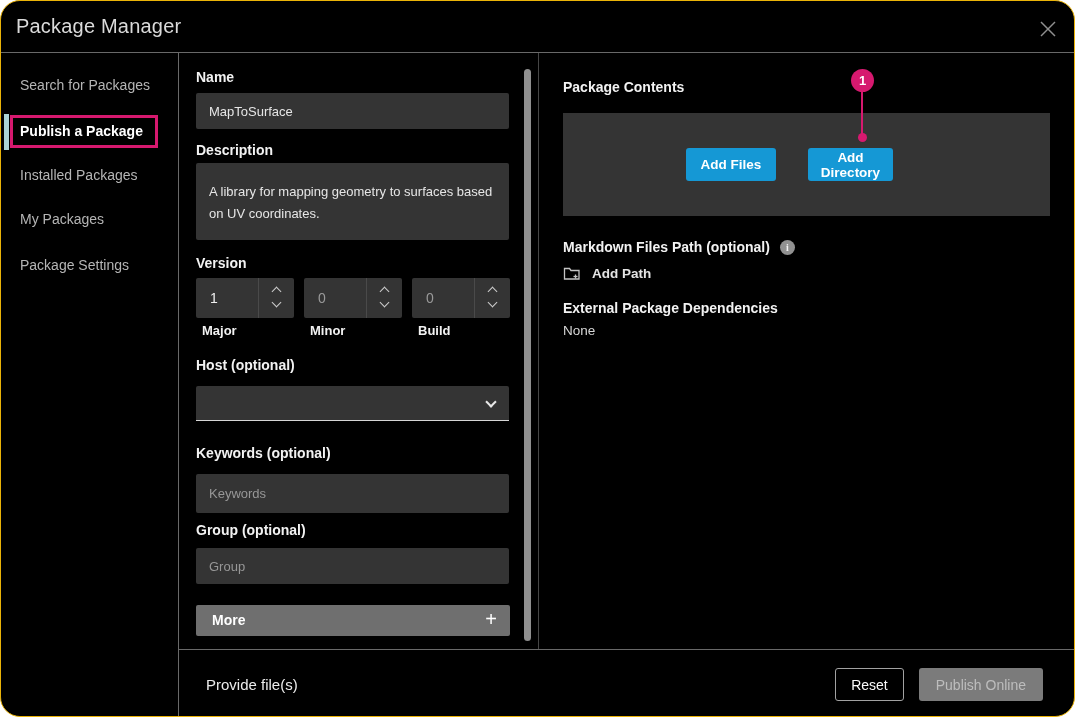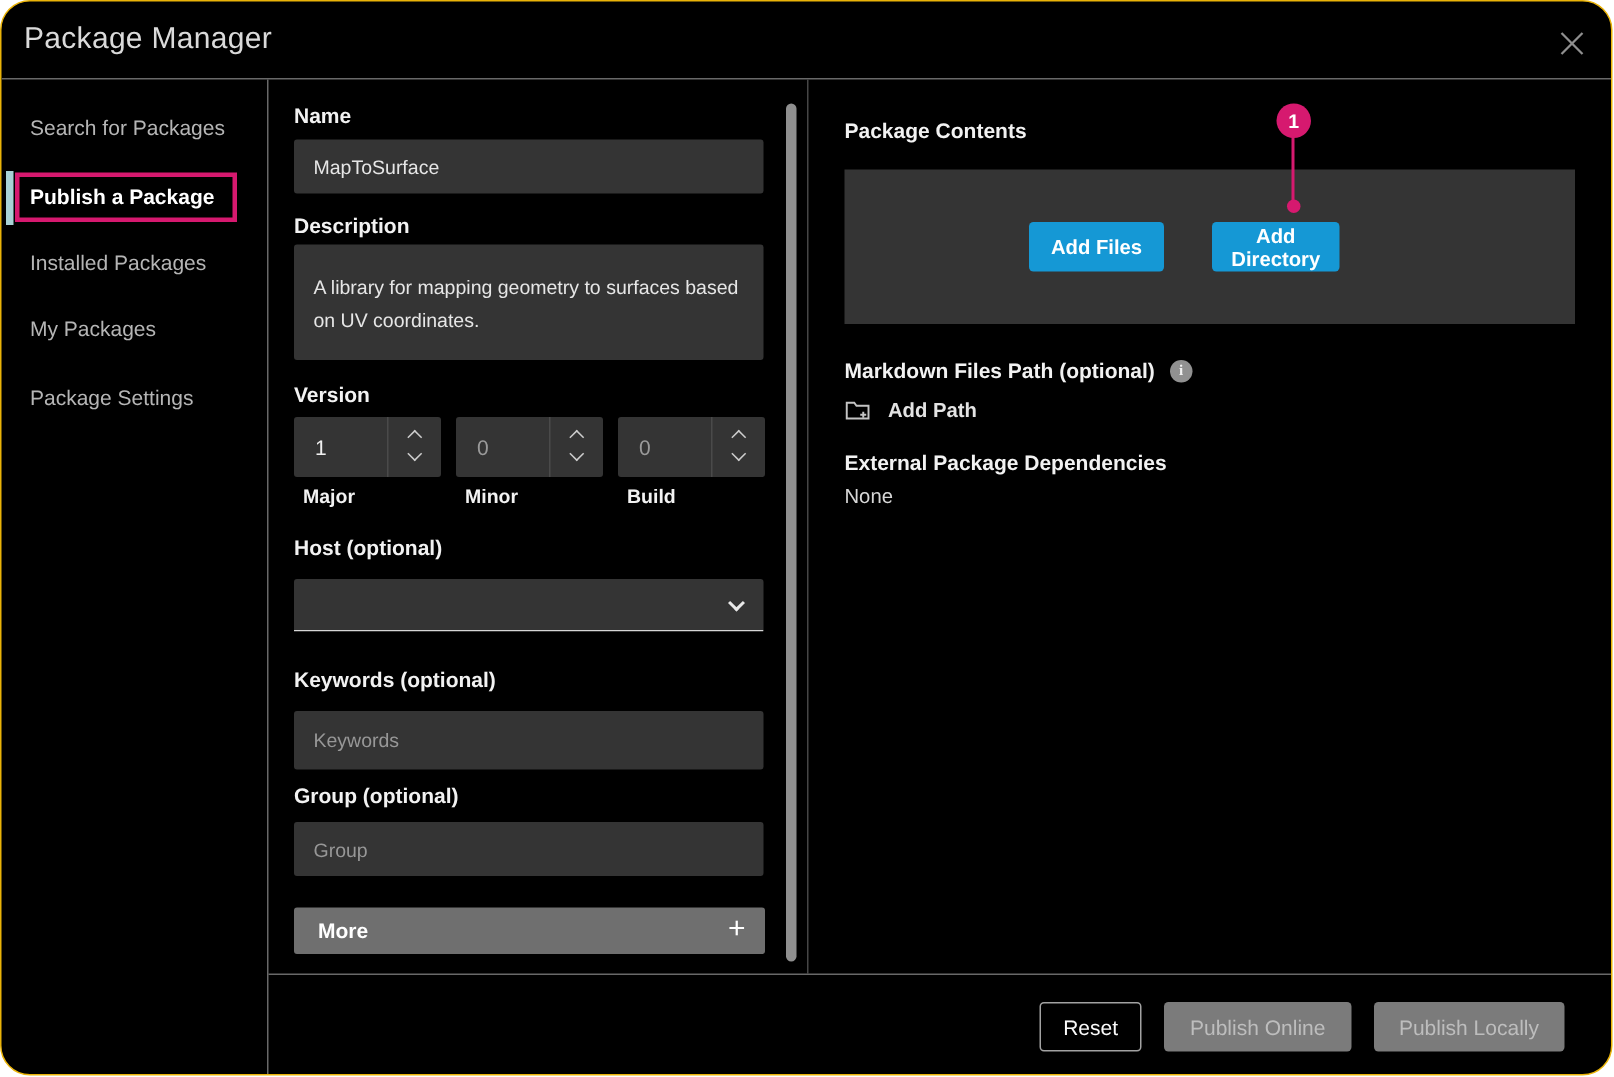--- a/index.html
+++ b/index.html
@@ -163,20 +163,20 @@
       <line x1="12.5" y1="9.5" x2="12.5" y2="13.5" stroke="#c4c4c4" stroke-width="1.3"></line>
       <line x1="10.5" y1="11.5" x2="14.5" y2="11.5" stroke="#c4c4c4" stroke-width="1.3"></line>
     </svg>
     <span class="addpath-label">Add Path</span>
   </div>
 
   <div class="flabel" style="left:562px; top:299px">External Package Dependencies</div>
   <div class="plain-val" style="left:562px; top:322px">None</div>
 
   <div class="footer">
+    <div class="provide">Provide file(s)</div>
     <div class="footer-btns">
       <button class="reset-btn">Reset</button>
       <button class="pub-btn">Publish Online</button>
-      <button class="pub-btn">Publish Locally</button>
     </div>
   </div>
 
 </div>
 
 </body></html>

